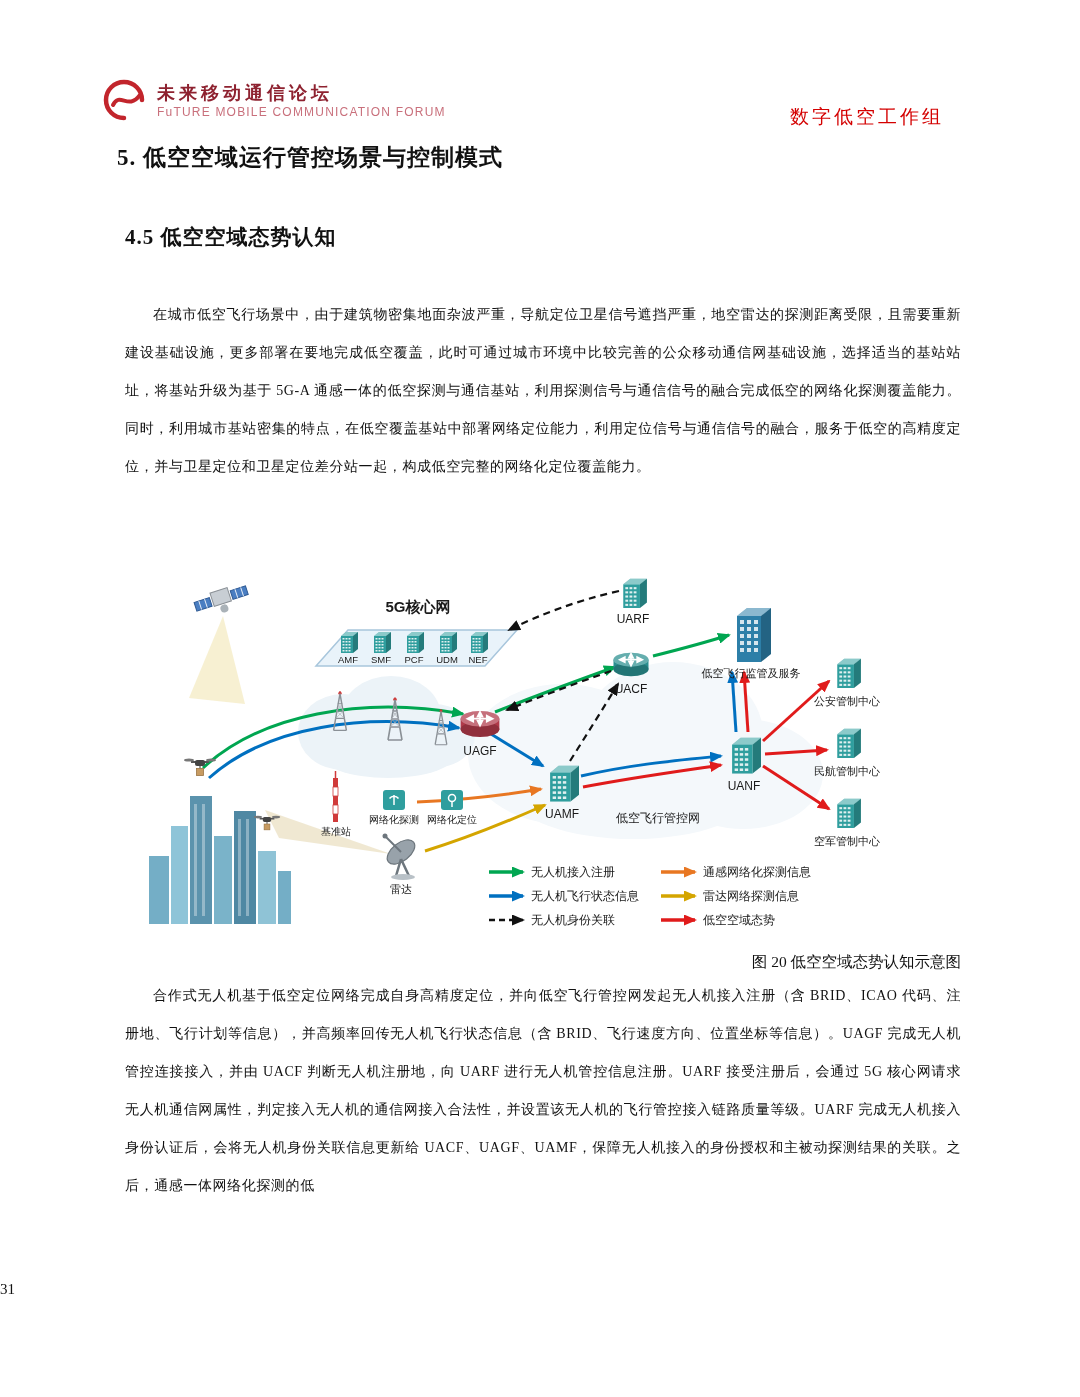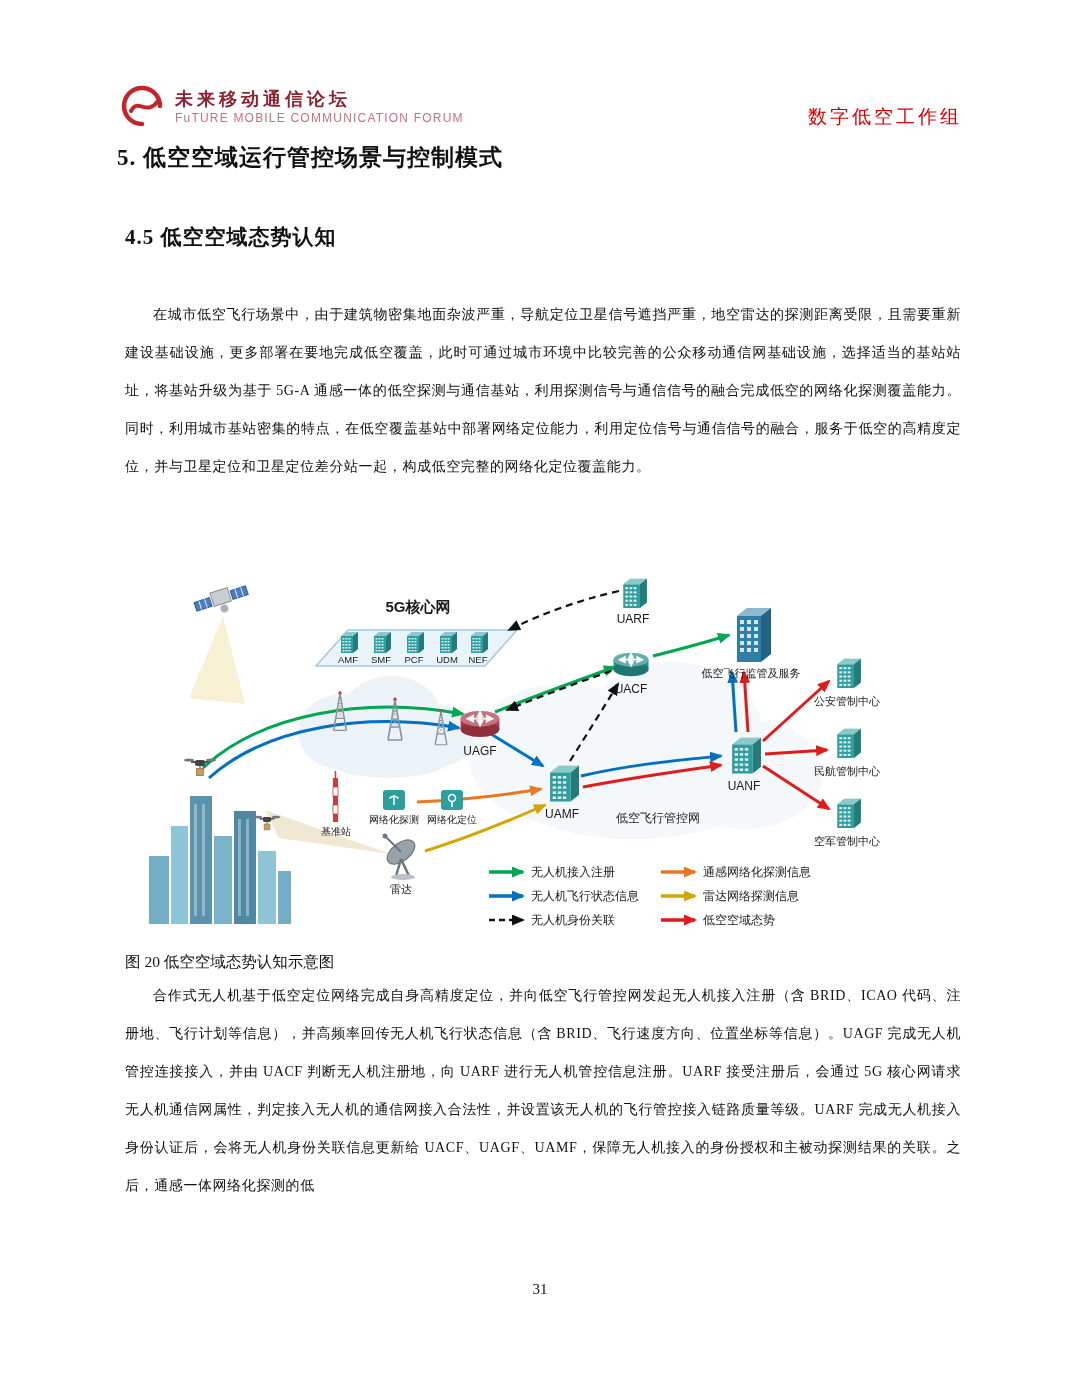--- a/index.html
+++ b/index.html
@@ -1,37 +1,37 @@
 <!DOCTYPE html>
 <html><head>
 <meta charset="utf-8">
 <style>
   * { box-sizing: border-box; margin: 0; padding: 0; }
   body { width: 1080px; height: 1397px; background: #ffffff; font-family: "Liberation Serif", "DejaVu Serif", serif; color: #111; }
   .page { position: relative; width: 1080px; height: 1397px; overflow: hidden; background: #fff; }
 
-  .header { position: absolute; top: 76px; left: 118px; width: 844px; display: flex; justify-content: space-between; align-items: flex-end; }
+  .header { position: absolute; top: 76px; left: 100px; width: 844px; display: flex; justify-content: space-between; align-items: flex-start; }
   .logo { display: flex; align-items: center; gap: 9px; }
   .logo-mark { width: 48px; height: 48px; }
   .logo-title { font-family: "Liberation Sans", "DejaVu Sans", sans-serif; font-weight: bold; font-size: 18px; color: #8e2230; letter-spacing: 4px; }
   .logo-subtitle { font-family: "Liberation Sans", "DejaVu Sans", sans-serif; font-size: 12px; color: #c9707c; letter-spacing: 1.2px; margin-top: 0; }
   .workgroup { font-weight: normal; font-size: 19px; color: #d40000; letter-spacing: 3px; margin-top: 28px; }
 
   .section-title { position: absolute; top: 142px; left: 117px; font-size: 23px; font-weight: bold; letter-spacing: 1px; }
   .subsection-title { position: absolute; top: 223px; left: 125px; font-size: 21px; font-weight: bold; letter-spacing: 1px; }
 
   .body-par { font-size: 14px; line-height: 38px; text-align: justify; text-indent: 2em; letter-spacing: 0.6px; }
   .par1 { position: absolute; top: 296px; left: 125px; width: 836px; }
   .par2 { position: absolute; top: 977px; left: 125px; width: 836px; }
 
-  .figure { position: absolute; top: 564px; left: 125px; width: 836px; text-align: left; }
+  .figure { position: absolute; top: 564px; left: 125px; width: 836px; text-align: right; }
   .figure svg.diagram { display: block; margin: 0 auto; }
   .fig-caption { font-size: 15.5px; margin-top: 8px; color: #111; }
 
-  .page-number { position: absolute; top: 1281px; left: 0; width: 100%; text-align: center; font-size: 15px; }
+  .page-number { position: absolute; top: 1281px; left: 0; width: 100%; font-size: 15px; }
 
   .diagram text { font-family: "Liberation Sans", "DejaVu Sans", sans-serif; fill: #1a1a1a; }
   .lbl { font-size: 12px; text-anchor: middle; }
   .lbl10 { font-size: 10px; text-anchor: middle; }
   .lbl11 { font-size: 11px; text-anchor: middle; }
   .lbl-core { font-size: 9.5px; text-anchor: middle; }
   .lbl-legend { font-size: 12px; text-anchor: start; }
   .lbl-title { font-size: 15px; font-weight: bold; text-anchor: middle; fill: #17365d; }
 </style>
 </head>

